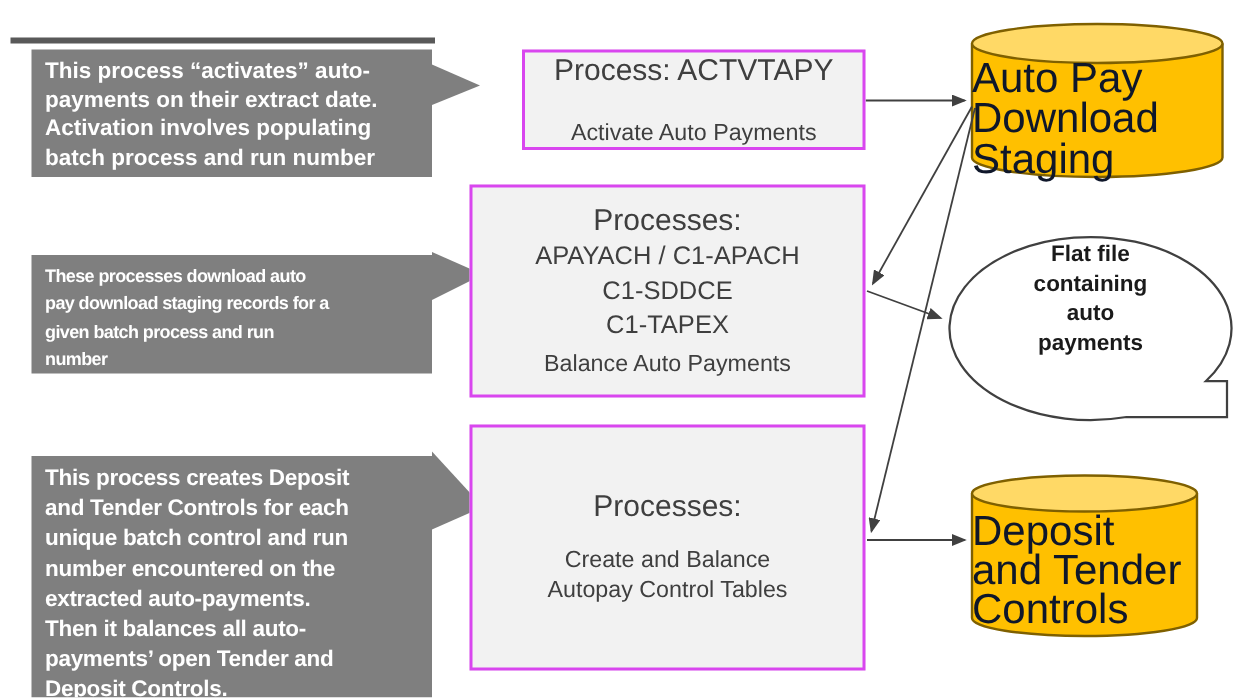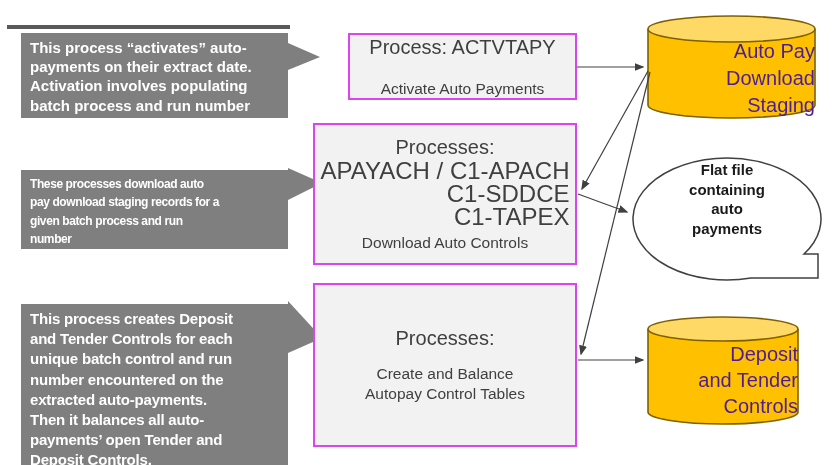--- a/index.html
+++ b/index.html
@@ -22,26 +22,26 @@
   
   .pbox{
     background:#f2f2f2;border:2px solid #d946ef;box-sizing:border-box;
     color:#3f3f3f;text-align:center;display:flex;flex-direction:column;
     justify-content:center;align-items:center;
   }
   .pbox-1{left:348px;top:33px;width:229px;height:67px;}
   .pbox-2{left:313px;top:123px;width:264px;height:142px;}
   .pbox-3{left:313px;top:283px;width:264px;height:164px;}
   .pbox .title{font-size:20px;line-height:24px;}
-  .pbox .codes{font-size:24px;line-height:23px;text-align:right;}
+  .pbox .codes{font-size:17px;line-height:23px;}
   .pbox .subtitle{font-size:15.5px;line-height:20px;margin-top:5px;}
   .pbox-1 .subtitle{margin-top:20px;}
   .pbox-3 .subtitle{margin-top:14px;}
   
-  .cyl-label{color:#4c1d95;font-size:20px;line-height:27px;text-align:right;}
+  .cyl-label{color:#0f172a;font-size:28px;line-height:27px;text-align:left;}
   .cyl-label-1{left:648px;top:38px;width:167px;}
   .cyl-label-2{left:648px;top:341px;width:150px;line-height:26px;}
   .oval-label{left:662px;top:160px;width:130px;color:#1a1a1a;font-weight:bold;
               font-size:15px;line-height:19.5px;text-align:center;}
   svg{position:absolute;left:0;top:0;}
 </style>
 </head>
 <body>
 
 <div id="stage">
@@ -100,21 +100,21 @@
   <div class="abs pbox pbox-1">
     <div class="title">Process: ACTVTAPY</div>
     <div class="subtitle pre">Activate Auto Payments</div>
   </div>
 
   <div class="abs pbox pbox-2">
     <div class="title">Processes:</div>
     <div class="codes pre">APAYACH / C1-APACH
 C1-SDDCE
 C1-TAPEX</div>
-    <div class="subtitle pre">Download Auto Controls</div>
+    <div class="subtitle pre">Balance Auto Payments</div>
   </div>
 
   <div class="abs pbox pbox-3">
     <div class="title">Processes:</div>
     <div class="subtitle pre">Create and Balance
 Autopay Control Tables</div>
   </div>
 
   <div class="abs cyl-label cyl-label-1 pre">Auto Pay
 Download

